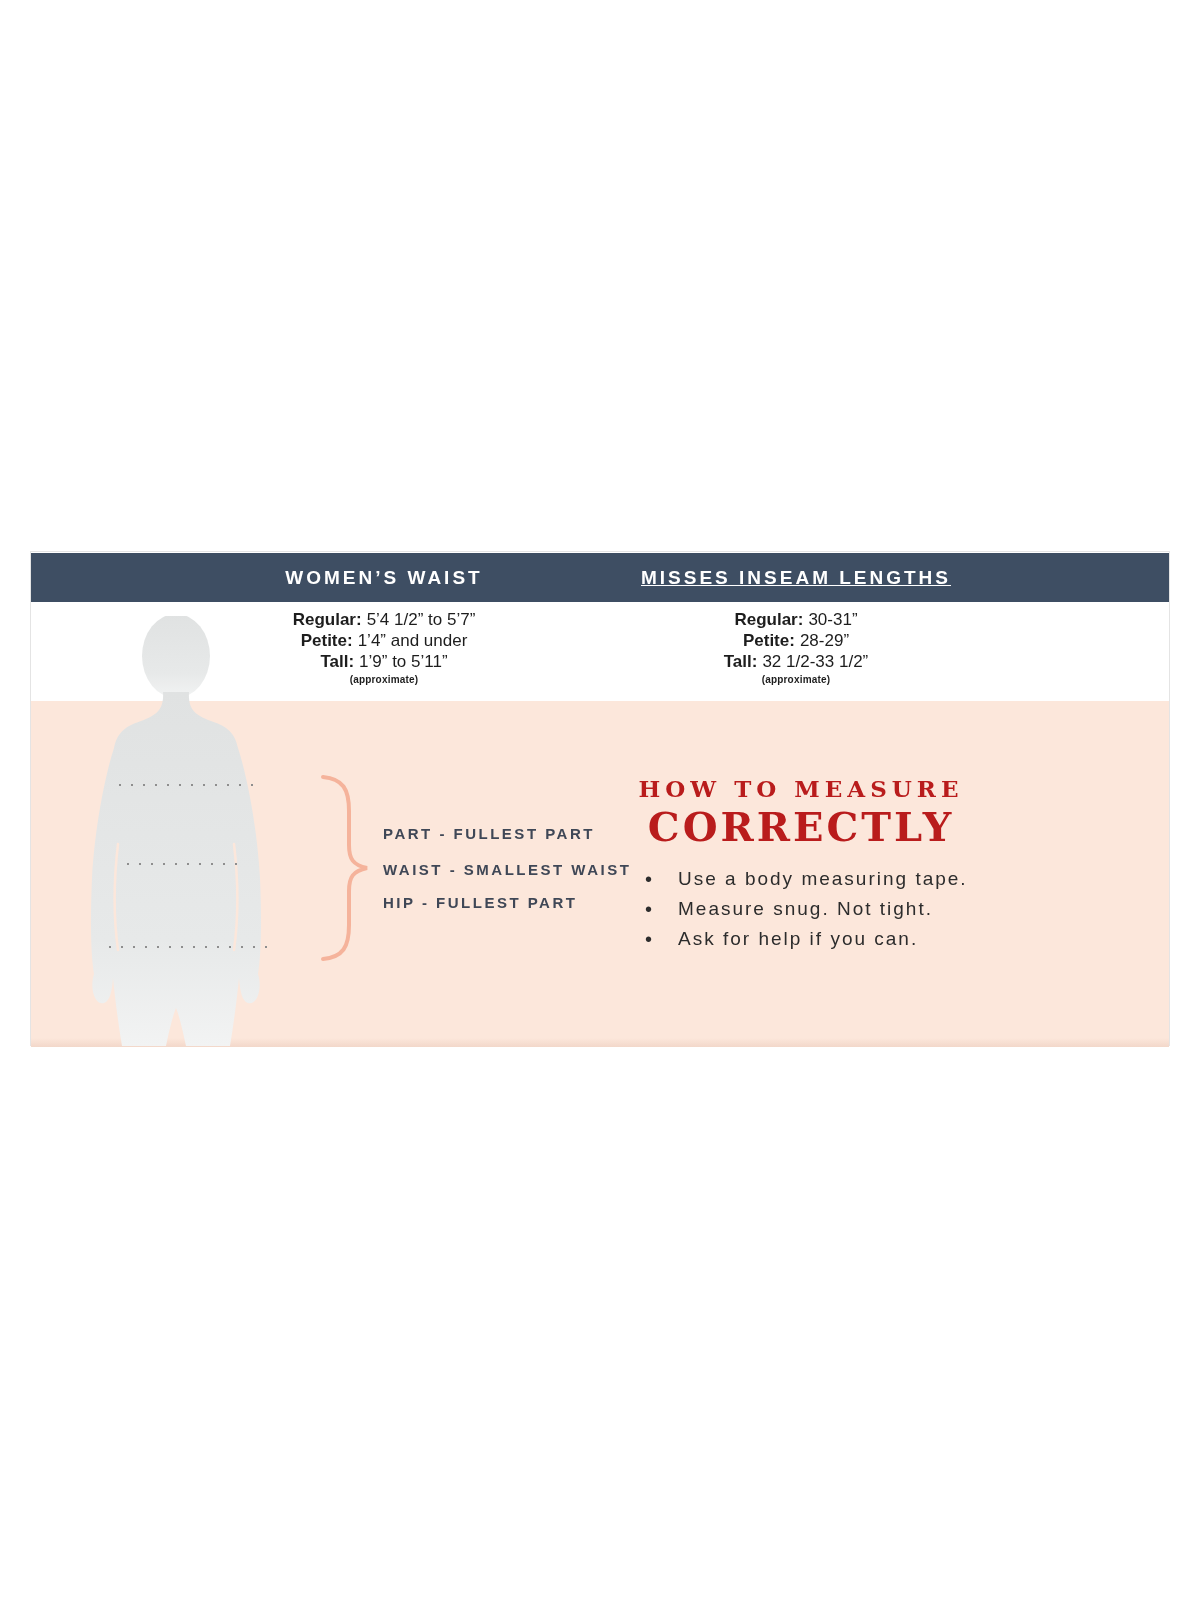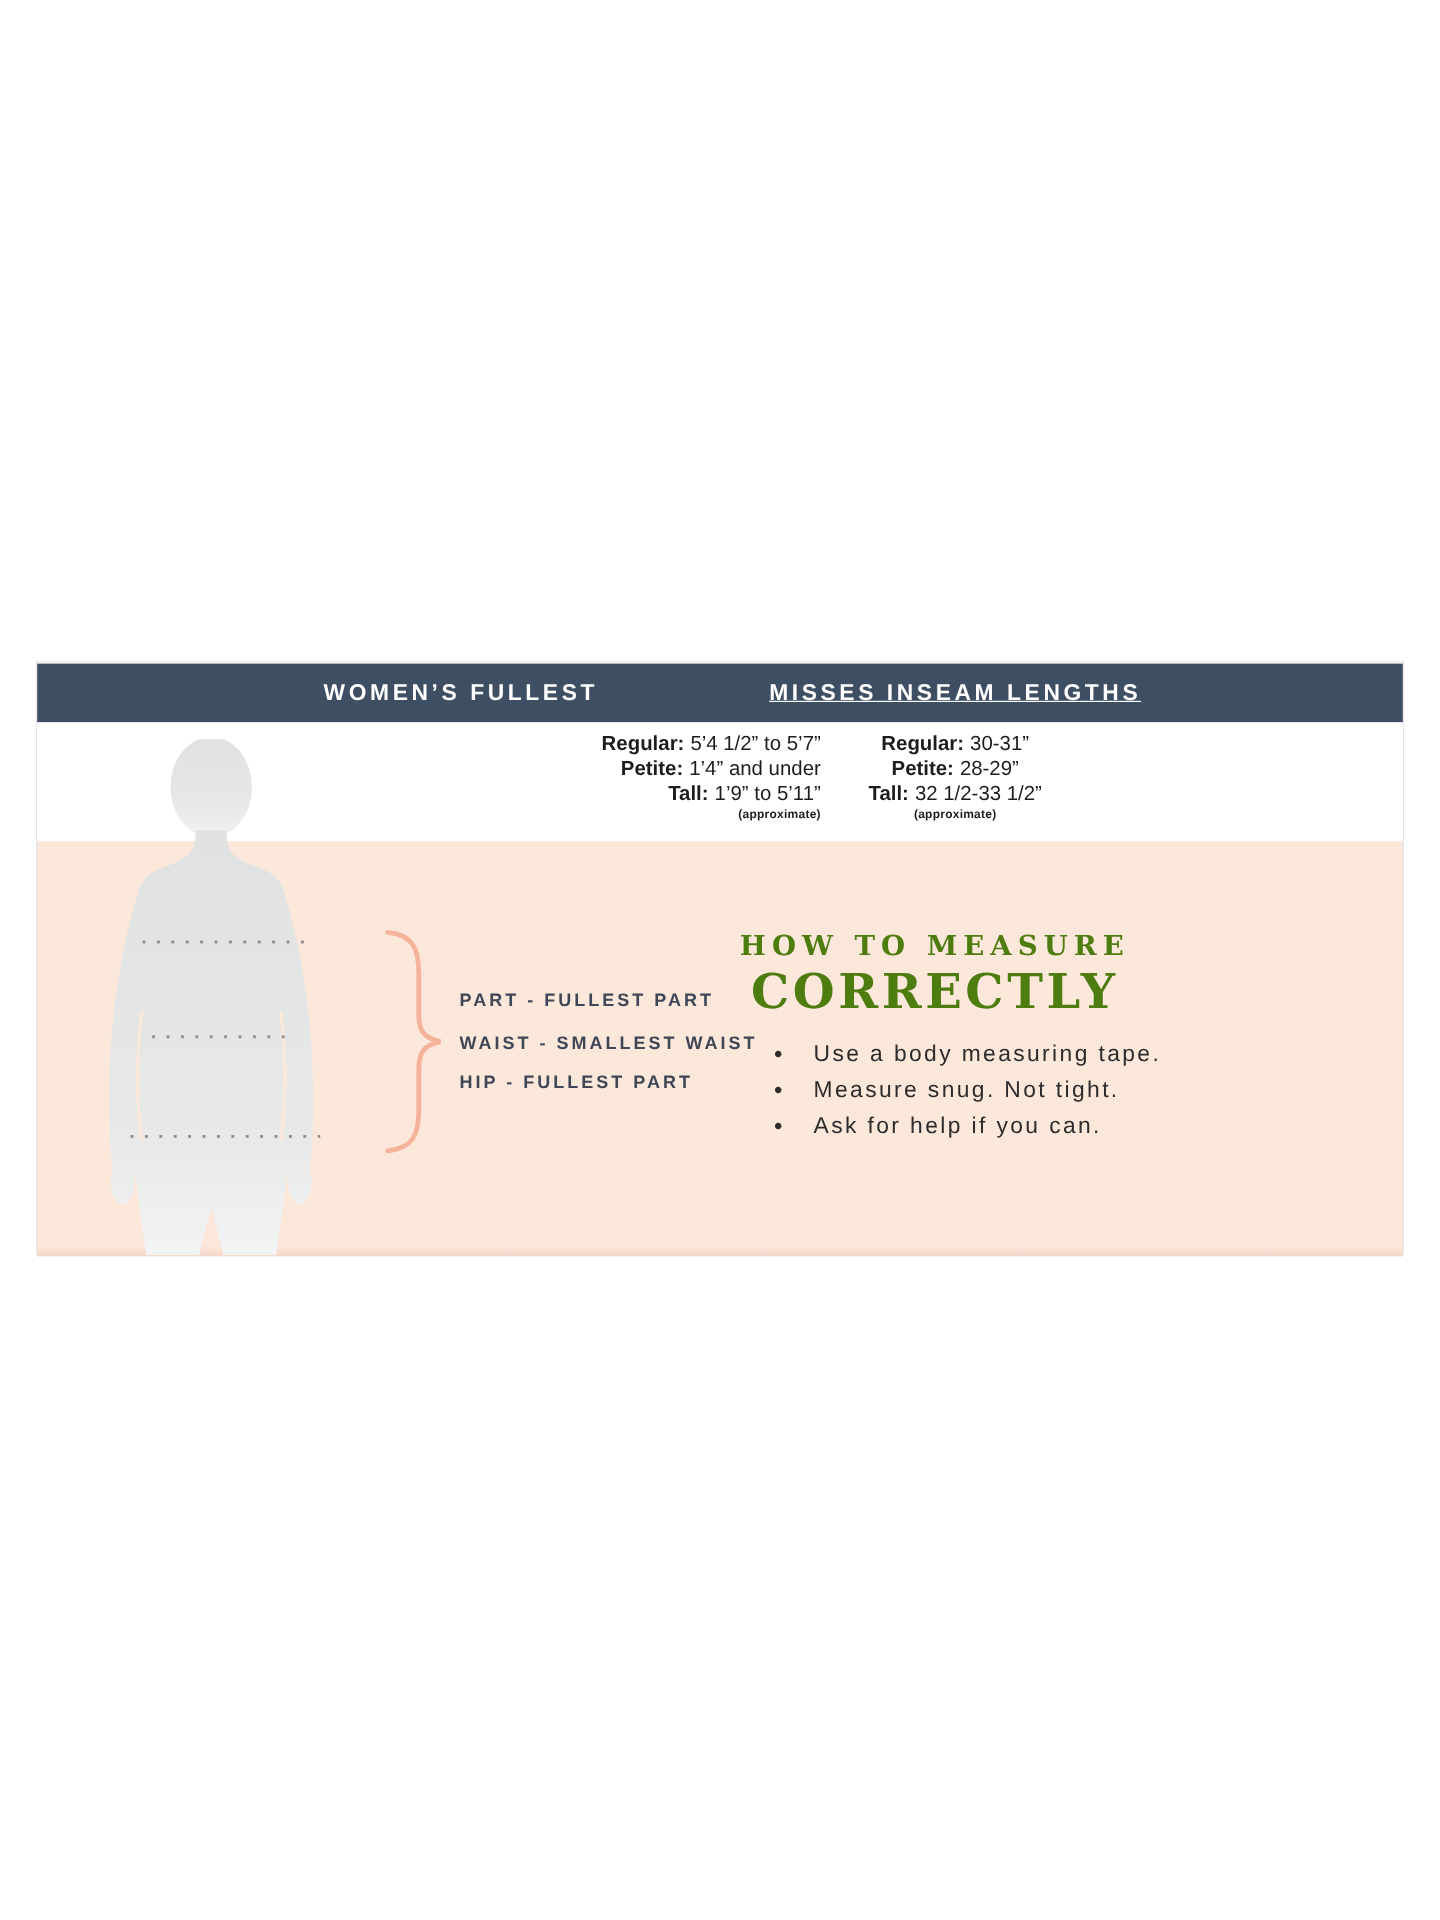--- a/index.html
+++ b/index.html
@@ -21,21 +21,21 @@
   .hdr {
     position:absolute; top:0; height:49px; line-height:49px; width:600px;
     text-align:center; color:#ffffff; font-size:19px; font-weight:700;
     letter-spacing:3px; white-space:nowrap;
   }
   .hdr-left  { left:53px; }
   .hdr-right { left:465px;text-decoration:underline; }
   
   .info-band { position:absolute; left:0; top:50px; width:100%; height:99px; background:#ffffff; }
   .info { position:absolute; top:7px; width:600px; text-align:center; color:#1d1d1d; }
-  .info-left  { left:53px;text-align:right; }
+  .info-left  { left:53px; }
   .info-right { left:465px; }
   .row { font-size:17px; line-height:21px; white-space:nowrap; }
   .row-label { font-weight:700; margin-right:5px; }
   .row-value { font-weight:500; }
   .note { font-size:10px; font-weight:700; margin-top:2px; letter-spacing:0.2px; }
   
   .pink {
     position:absolute; left:0; top:149px; width:100%; height:346px;
     background:#fce7db;
   }
@@ -59,43 +59,43 @@
   
   .mp {
     position:absolute; left:352px; font-size:15px; font-weight:700;
     letter-spacing:2.5px; color:#3f4756; white-space:nowrap;
   }
   .mp-bust  { top:273px; }
   .mp-waist { top:309px; }
   .mp-hip   { top:342px; }
   
   .howto-head {
-    position:absolute; left:538px; top:223px; width:420px; text-align:center;
-    color:#4d7c0f; font-family:"DejaVu Serif", serif;
+    position:absolute; left:560px; top:223px; width:420px; text-align:center;
+    color:#b91c1c; font-family:"DejaVu Serif", serif;
   }
   .howto-line1 { font-size:23px; font-weight:700; letter-spacing:5px; white-space:nowrap; }
   .howto-line2 { font-size:40px; font-weight:700; letter-spacing:3px; margin-top:1px; white-space:nowrap; }
   
   .tips { position:absolute; left:610px; top:312px; list-style:none; }
   .tips li {
     position:relative; padding-left:37px; height:30px; line-height:30px;
     font-size:19px; letter-spacing:2px; color:#2c2c2c; font-weight:500; white-space:nowrap;
   }
   .tips li::before {
     content:"\2022"; position:absolute; left:4px; top:0; font-size:20px; color:#2c2c2c;
   }
 </style>
 </head>
 <body>
 
 <div class="canvas">
   <section class="banner">
 
     <header class="bar">
-      <div class="hdr hdr-left">WOMEN’S FULLEST</div>
+      <div class="hdr hdr-left">WOMEN’S WAIST</div>
       <div class="hdr hdr-right">MISSES INSEAM LENGTHS</div>
     </header>
 
     <div class="info-band">
       <div class="info info-left">
         <div class="row">
           <span class="row-label">Regular:</span><span class="row-value">5’4 1/2” to 5’7”</span>
         </div>
         <div class="row">
           <span class="row-label">Petite:</span><span class="row-value">1’4” and under</span>

